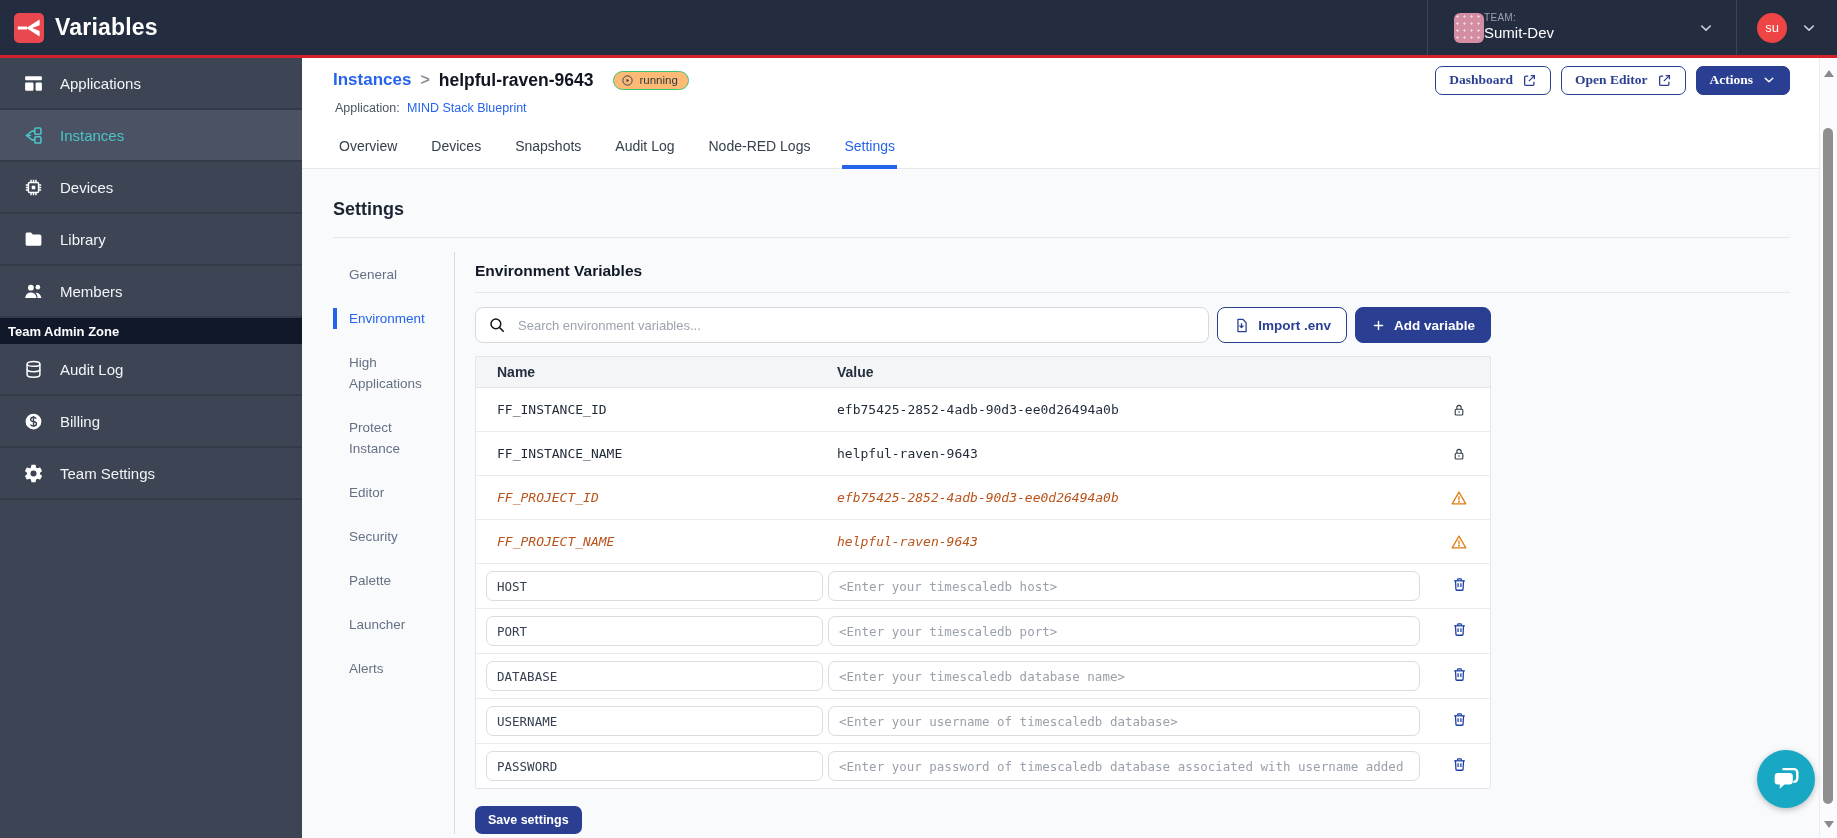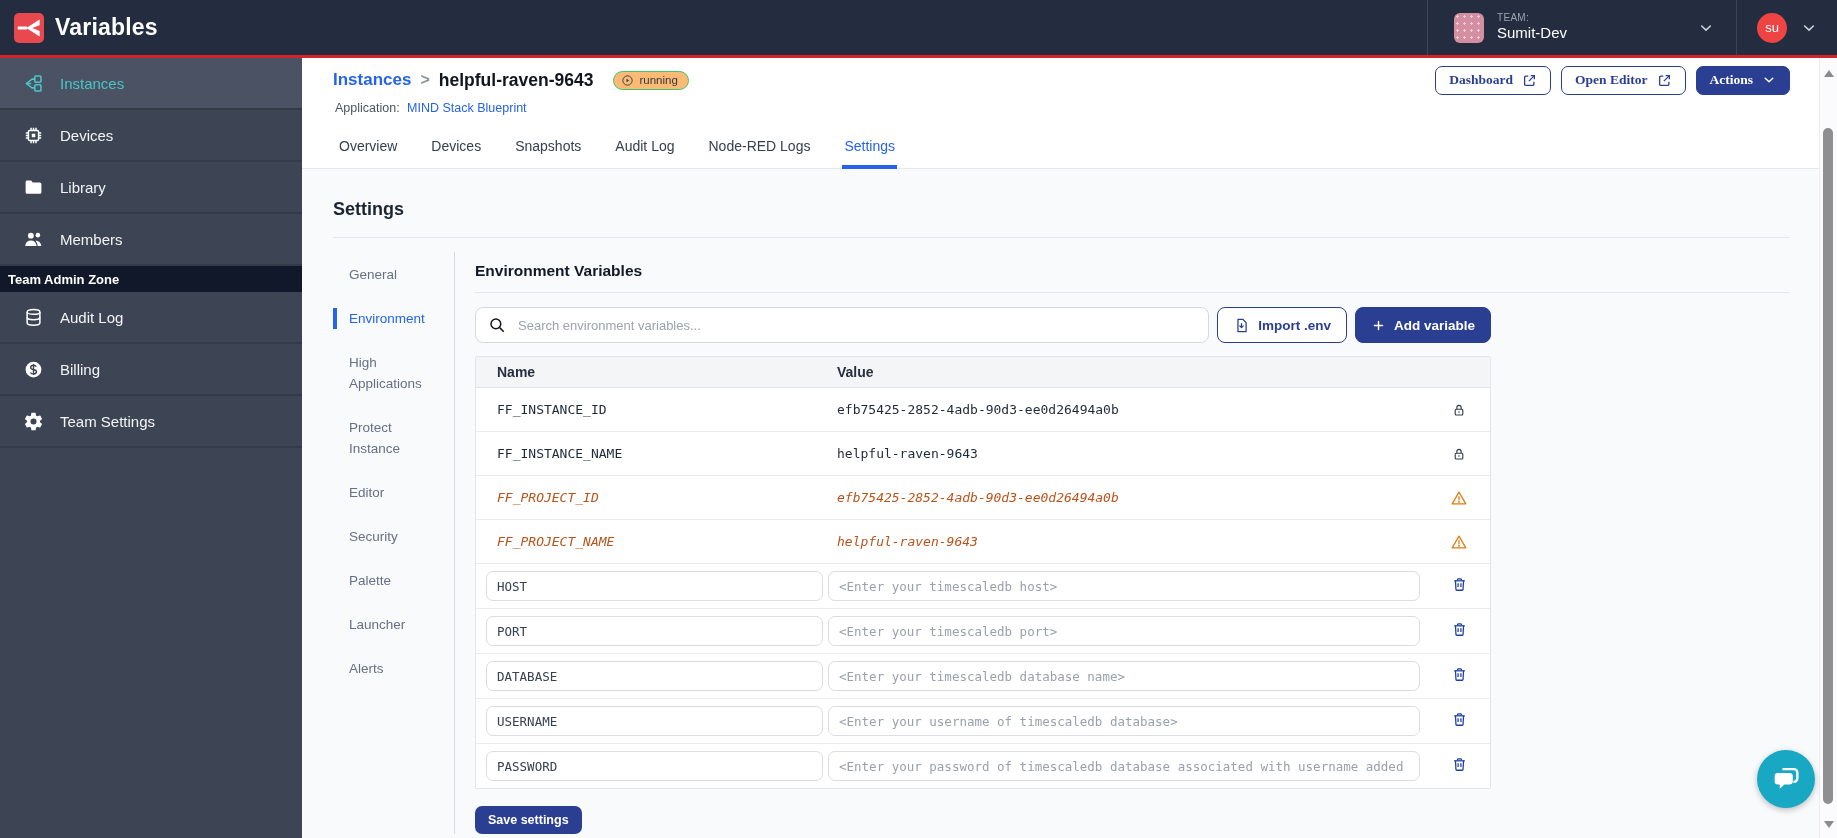--- a/index.html
+++ b/index.html
@@ -7,21 +7,21 @@
   .screen{position:relative;width:1837px;height:838px;overflow:hidden;background:#fff;}
   .icon{display:inline-flex;flex:none;}
   .icon svg{width:100%;height:100%;display:block;}
 
   
   .topbar{height:55px;background:#232d3f;display:flex;align-items:stretch;}
   .brand{display:flex;align-items:center;gap:11px;padding-left:14px;cursor:pointer;}
   .brand-icon{width:30px;height:30px;border-radius:5px;background:#e8484e;display:flex;align-items:center;justify-content:center;}
   .brand-name{color:#fff;font-size:23px;font-weight:700;letter-spacing:.2px;}
   .topbar-right{margin-left:auto;display:flex;align-items:stretch;}
-  .team-select{width:309px;box-sizing:border-box;border-left:1px solid #3b4557;display:flex;align-items:center;gap:13px;padding:0 22px 0 26px;cursor:pointer;}
+  .team-select{width:309px;box-sizing:border-box;border-left:1px solid #3b4557;display:flex;align-items:center;padding:0 22px 0 26px;cursor:pointer;}
   .team-avatar{width:30px;height:30px;border-radius:6px;background:#d48ea2;background-image:radial-gradient(rgba(255,255,255,.55) 22%,rgba(255,255,255,0) 23%);background-size:7px 7px;}
   .team-meta{display:flex;flex-direction:column;line-height:1.25;}
   .team-label{font-size:10px;color:#9aa3b0;letter-spacing:.3px;}
   .team-name{font-size:15px;color:#fff;}
   .chev{width:16px;height:16px;color:#cbd2da;}
   .team-select .chev{margin-left:auto;}
   .user-menu{width:101px;box-sizing:border-box;border-left:1px solid #3b4557;display:flex;align-items:center;justify-content:center;gap:14px;cursor:pointer;}
   .user-avatar{width:30px;height:30px;border-radius:50%;background:#ef4444;color:#fff;font-size:13px;display:flex;align-items:center;justify-content:center;}
   .redline{height:3px;background:#d2232a;}
 
@@ -156,20 +156,28 @@
             </svg>
           </span>
       </div>
     </div>
   </header>
   <div class="redline"></div>
 
   <div class="app-body">
     <nav class="sidebar">
       <div id="sidebar-items">
+          <div class="side-item">
+            <span class="icon side-icon">
+              <svg viewBox="0 0 20 20" fill="currentColor">
+                <path d="M2 4.2C2 3.54 2.54 3 3.2 3h13.6c.66 0 1.2.54 1.2 1.2v1.6c0 .66-.54 1.2-1.2 1.2H3.2A1.2 1.2 0 012 5.8V4.2zM2 10.2C2 9.54 2.54 9 3.2 9h5.6c.66 0 1.2.54 1.2 1.2v5.6c0 .66-.54 1.2-1.2 1.2H3.2A1.2 1.2 0 012 15.8v-5.6zM12 10.2c0-.66.54-1.2 1.2-1.2h3.6c.66 0 1.2.54 1.2 1.2v5.6c0 .66-.54 1.2-1.2 1.2h-3.6a1.2 1.2 0 01-1.2-1.2v-5.6z"></path>
+              </svg>
+            </span>
+            <span class="side-label">Applications</span>
+          </div>
           <div class="side-item active">
             <span class="icon side-icon">
               <svg viewBox="0 0 24 24" fill="none" stroke="currentColor" stroke-width="1.8" stroke-linejoin="round">
                 <rect x="13.5" y="3.5" width="7" height="7" rx="1.2"></rect>
                 <rect x="13.5" y="13.5" width="7" height="7" rx="1.2"></rect>
                 <path d="M13.5 7h-3.2L3.8 12l6.5 5h3.2"></path>
                 <path d="M3.8 12h5.5"></path>
               </svg>
             </span>
             <span class="side-label">Instances</span>

